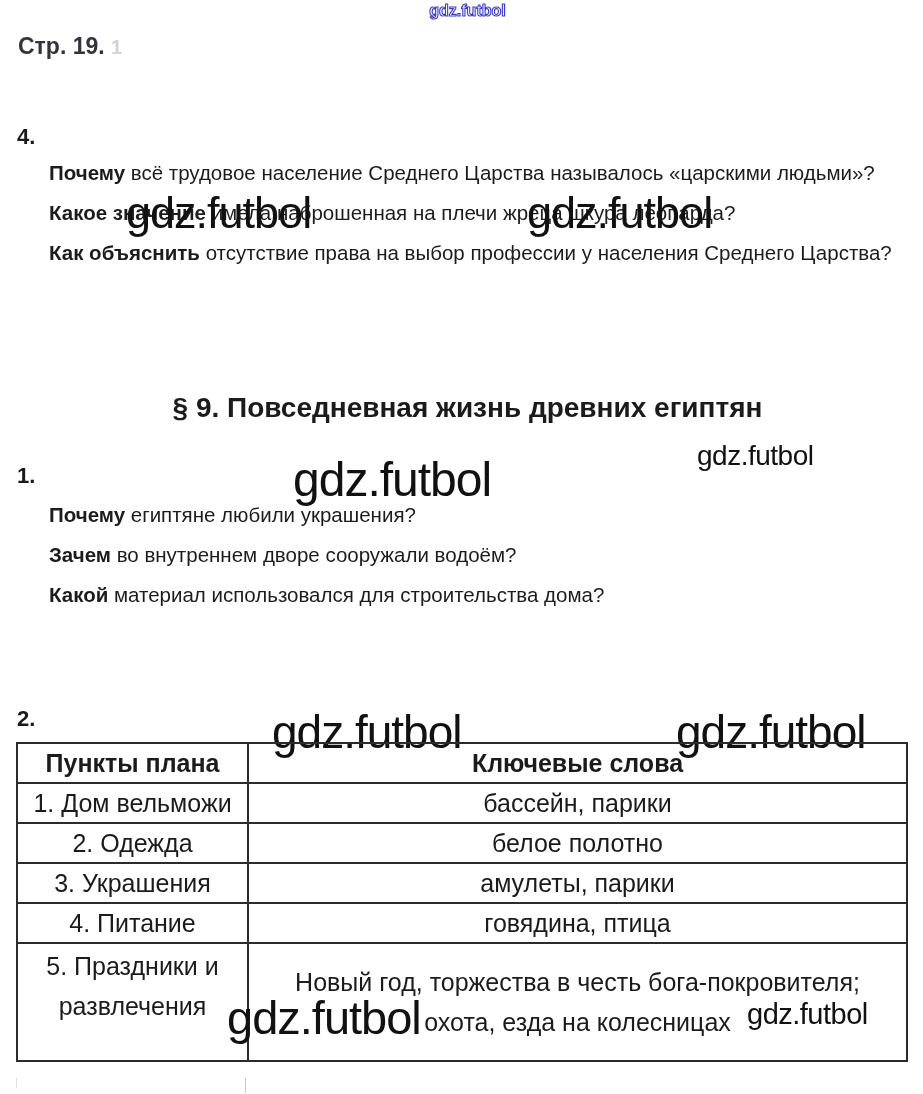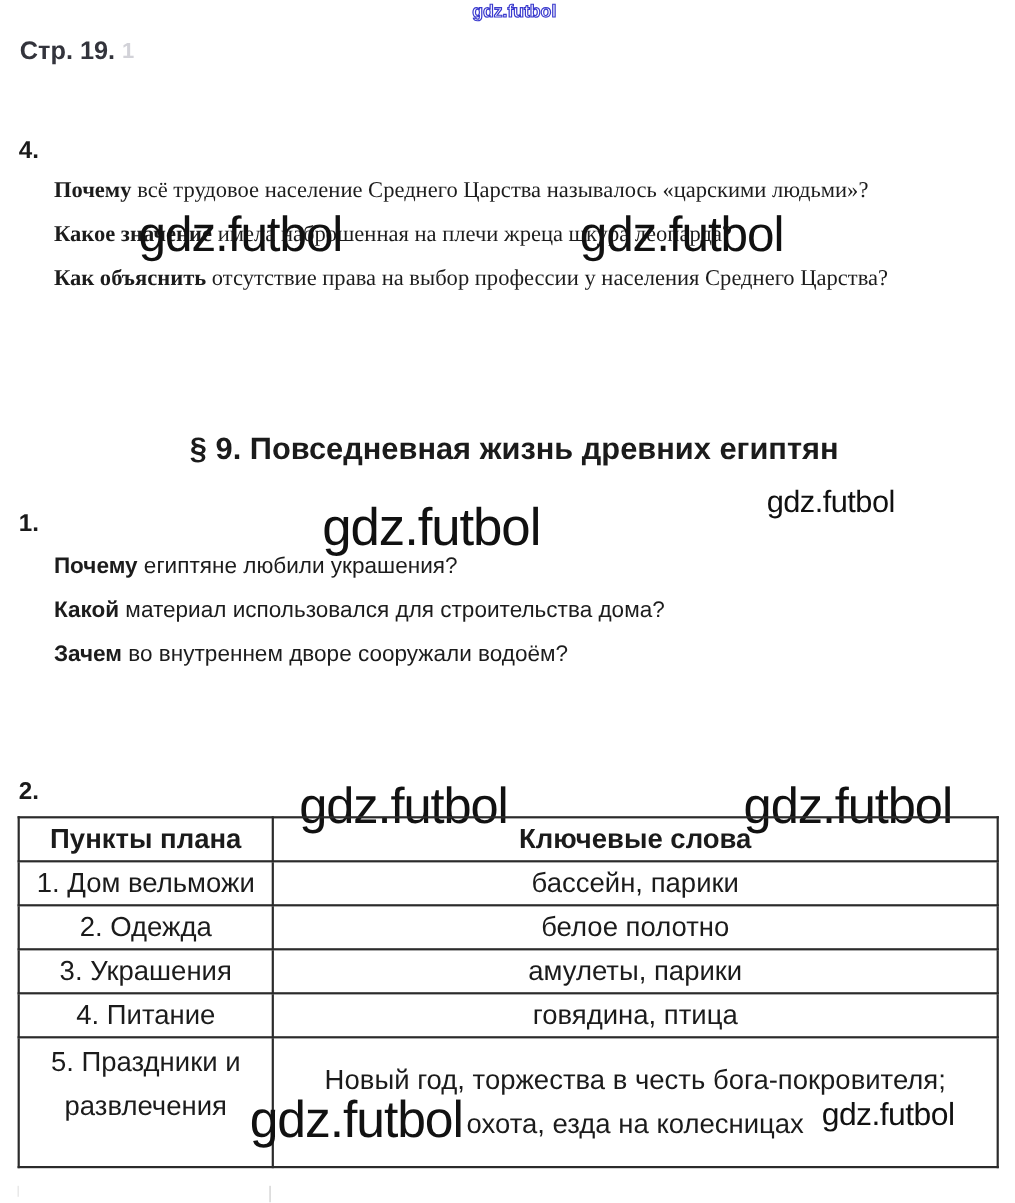--- a/index.html
+++ b/index.html
@@ -28,21 +28,21 @@
   .sec-num{position:absolute;left:17px;font-size:22px;font-weight:700;color:#1a1a1a;}
   .num-4{top:124px;}
   .num-1{top:463px;}
   .num-2{top:706px;}
   .para-heading{
     position:absolute;left:0;top:392px;width:100%;text-align:center;
     font-size:28px;font-weight:700;color:#1b1b1b;
   }
   
   .qblock{position:absolute;left:16px;width:892px;font-size:20.5px;line-height:40px;color:#1c1c1c;}
-  .qb-4{top:153px;font-family:Liberation Serif, serif;}
+  .qb-4{top:153px;}
   .qb-1{top:495px;}
   .qblock p{margin:0;text-indent:33px;text-align:justify;}
   .qblock .lead{font-weight:700;}
   
   .answer-table{
     position:absolute;left:16px;top:742px;width:892px;
     border-collapse:collapse;table-layout:fixed;
     font-size:25px;color:#1b1b1b;background:transparent;
   }
   .answer-table th,.answer-table td{
@@ -83,22 +83,22 @@
   <div class="wm wm-b">gdz.futbol</div>
 
   <div class="para-heading">§ 9. Повседневная жизнь древних египтян</div>
 
   <div class="wm wm-r1">gdz.futbol</div>
   <div class="wm wm-c1">gdz.futbol</div>
 
   <div class="sec-num num-1">1.</div>
   <div class="qblock qb-1">
     <p><span class="lead">Почему</span><span> египтяне любили украшения?</span></p>
+    <p><span class="lead">Зачем</span><span> во внутреннем дворе сооружали водоём?</span></p>
     <p><span class="lead">Какой</span><span> материал использовался для строительства дома?</span></p>
-    <p><span class="lead">Зачем</span><span> во внутреннем дворе сооружали водоём?</span></p>
   </div>
 
   <div class="sec-num num-2">2.</div>
 
   <div class="wm wm-2a">gdz.futbol</div>
   <div class="wm wm-2b">gdz.futbol</div>
 
   <table class="answer-table">
     <tbody>
         <tr class="r-head">

